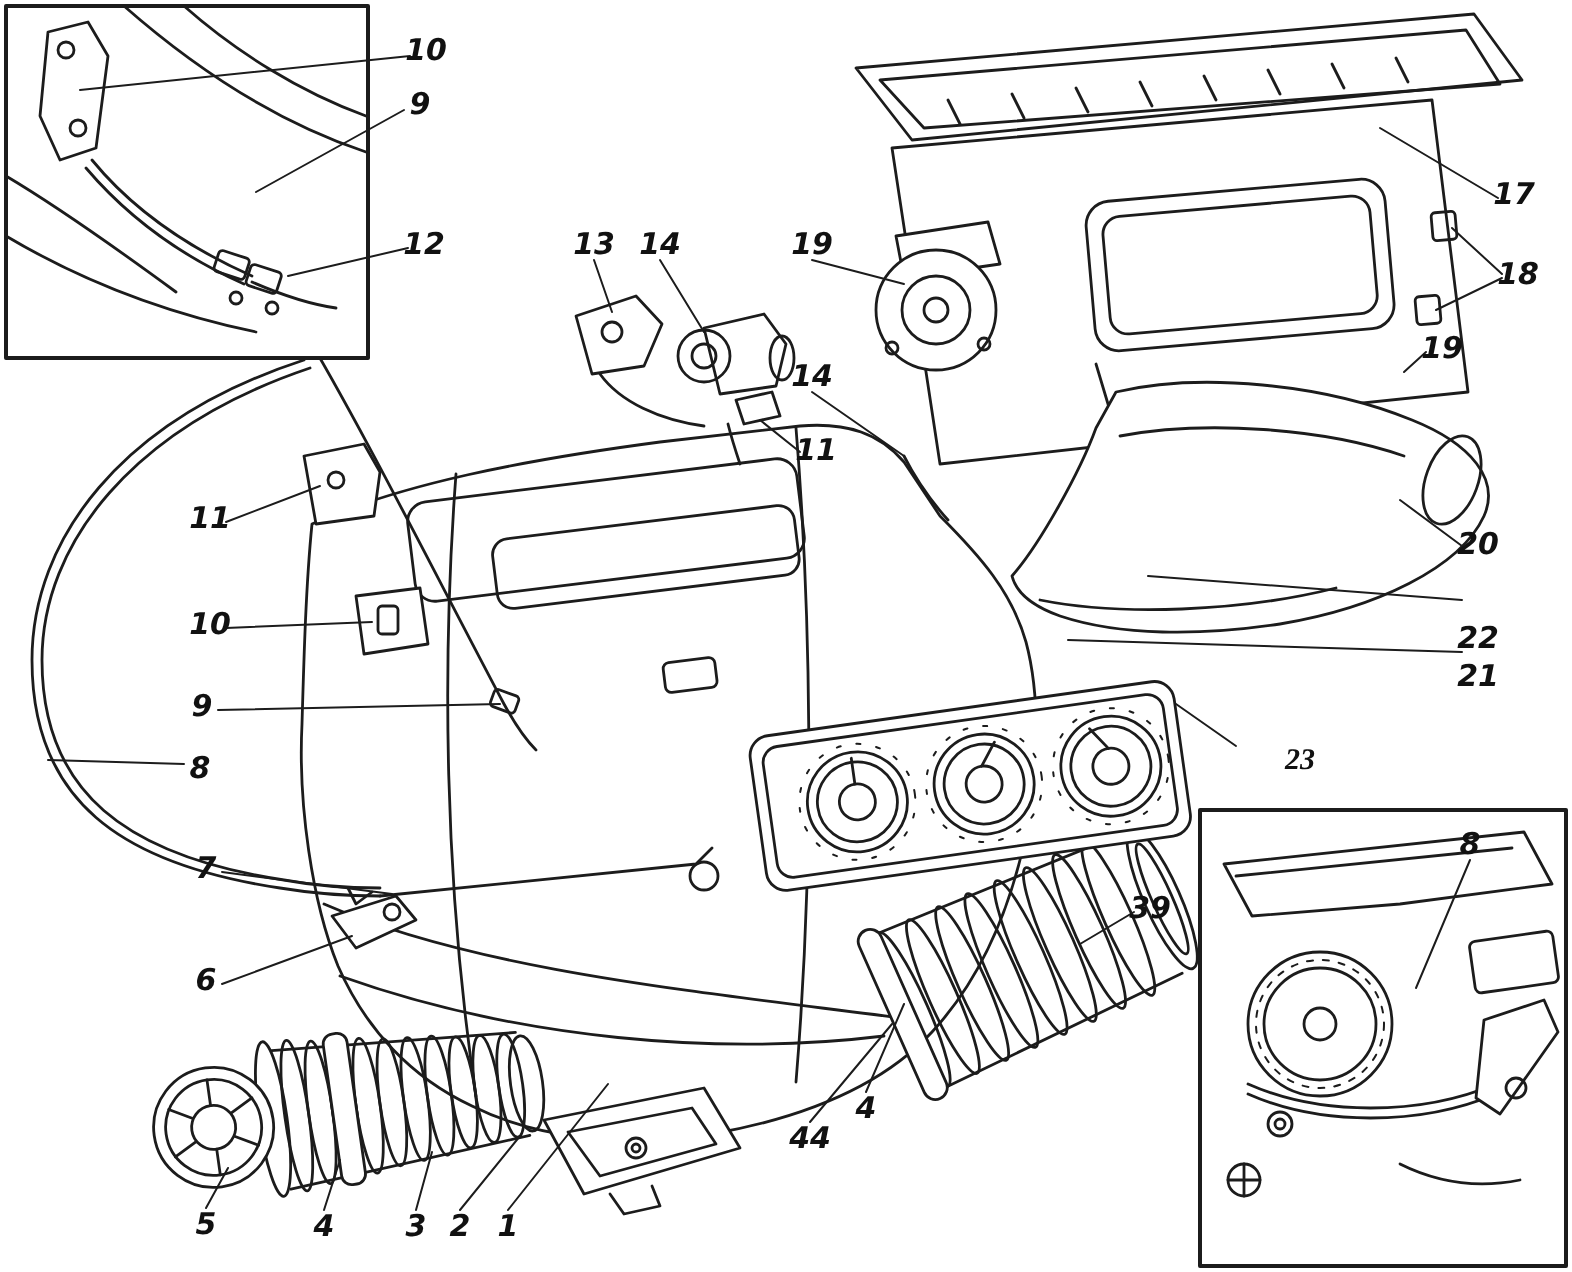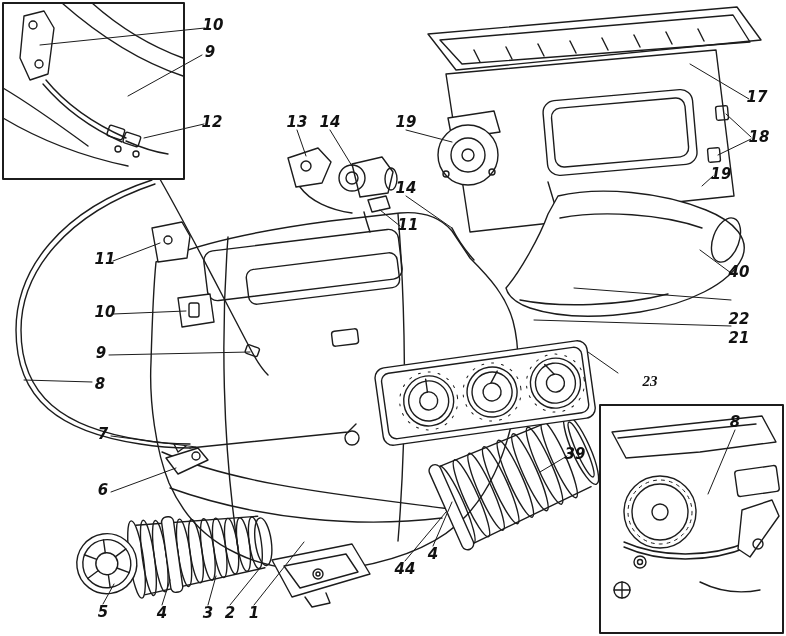--- a/index.html
+++ b/index.html
@@ -283,21 +283,21 @@
       <span class="callout" style="left: 210px; top: 52px;">9</span>
       <span class="callout" style="left: 212px; top: 122px;">12</span>
       <span class="callout" style="left: 297px; top: 122px;">13</span>
       <span class="callout" style="left: 330px; top: 122px;">14</span>
       <span class="callout" style="left: 406px; top: 122px;">19</span>
       <span class="callout" style="left: 406px; top: 188px;">14</span>
       <span class="callout" style="left: 408px; top: 225px;">11</span>
       <span class="callout" style="left: 757px; top: 97px;">17</span>
       <span class="callout" style="left: 759px; top: 137px; font-style: italic;">18</span>
       <span class="callout" style="left: 721px; top: 174px;">19</span>
-      <span class="callout" style="left: 739px; top: 272px;">40</span>
+      <span class="callout" style="left: 739px; top: 272px;">20</span>
       <span class="callout" style="left: 739px; top: 299px; margin-top: 39px;">21</span>
       <span class="callout" style="left: 739px; top: 319px;">22</span>
       <span class="callout" style="left: 105px; top: 259px;">11</span>
       <span class="callout" style="left: 105px; top: 312px;">10</span>
       <span class="callout" style="left: 101px; top: 353px;">9</span>
       <span class="callout" style="left: 100px; top: 384px;">8</span>
       <span class="callout" style="left: 103px; top: 434px;">7</span>
       <span class="callout" style="left: 103px; top: 490px;">6</span>
       <span class="callout" style="left: 650px; top: 381px; font-family: Liberation Serif, serif;">23</span>
       <span class="callout" style="left: 735px; top: 422px;">8</span>

